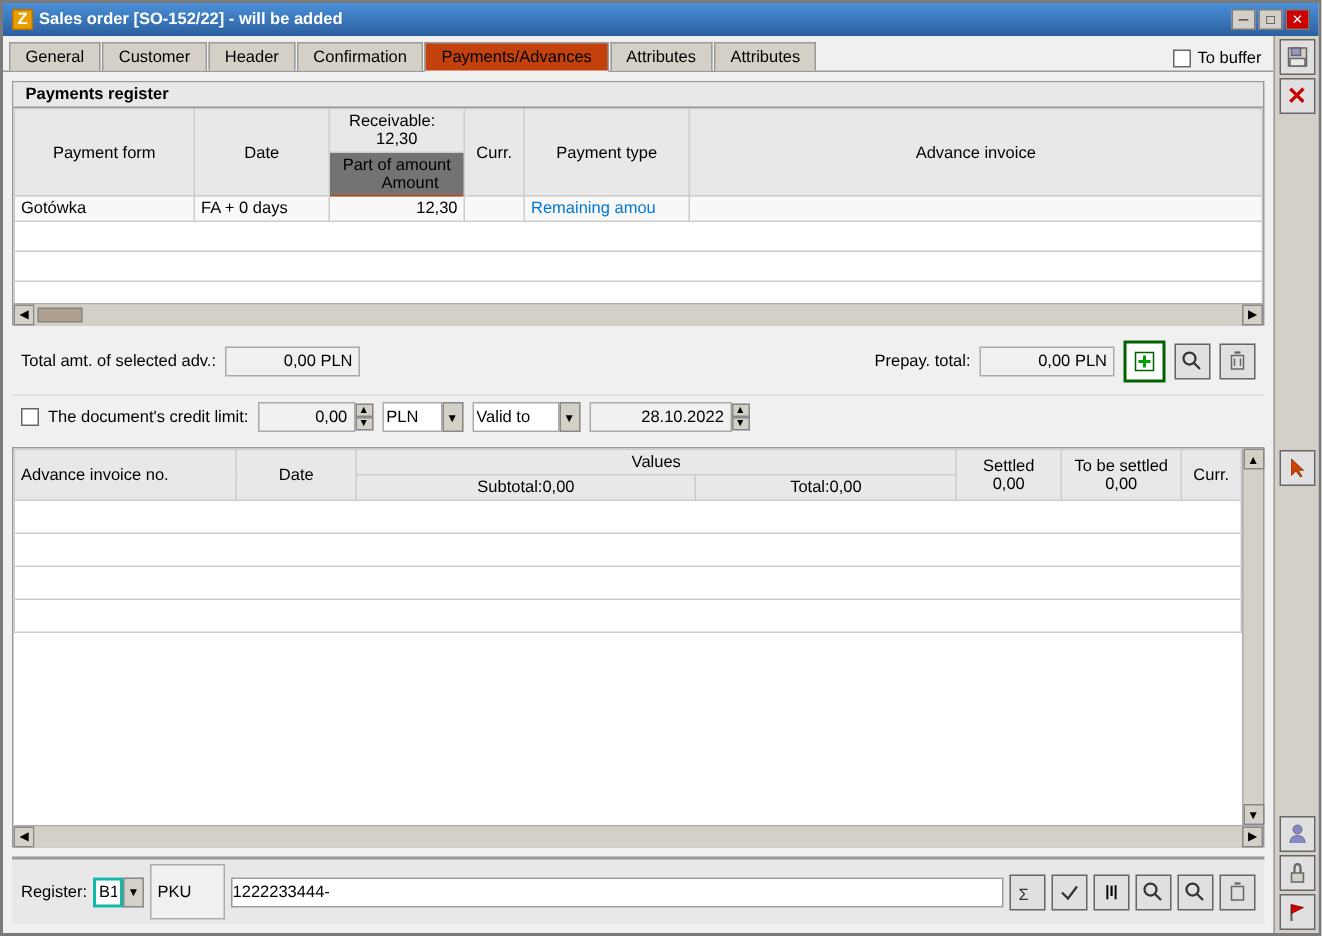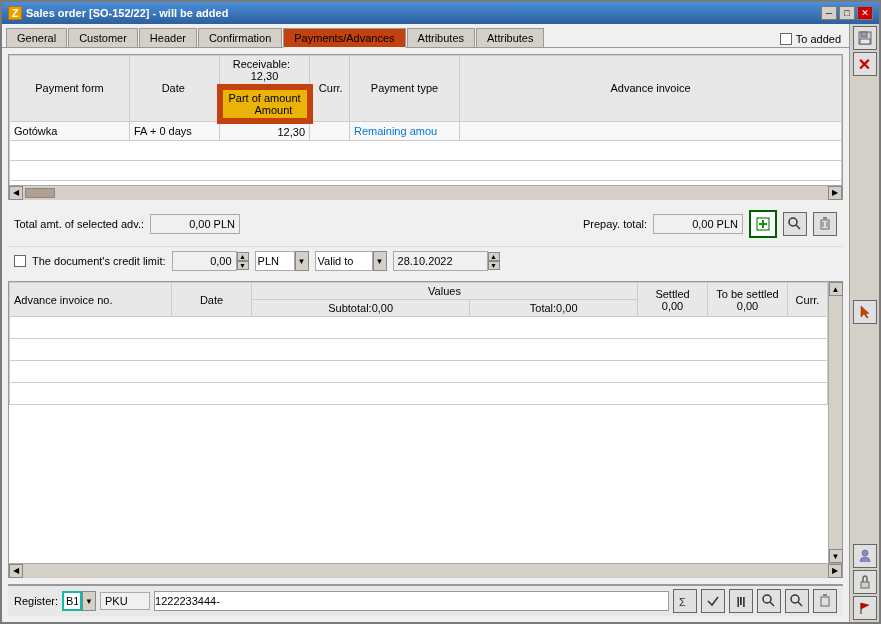--- a/index.html
+++ b/index.html
@@ -110,43 +110,44 @@
         <div class="tab"><span>General</span></div>
         <div class="tab"><span>Customer</span></div>
         <div class="tab"><span>Header</span></div>
         <div class="tab"><span>Confirmation</span></div>
         <div class="tab active"><span>Payments/Advances</span></div>
         <div class="tab"><span>Attributes</span></div>
         <div class="tab"><span>Attributes</span></div>
         <div style="flex:1"></div>
         <div class="to-buffer-area" style="margin-bottom: 2px; padding-right: 4px;">
           <div class="checkbox"></div>
-          <span>To added</span>
+          <span>To buffer</span>
         </div>
       </div>
 
       <div class="tab-content">
 
         <div class="section-box payments-register">
+          <div class="section-title">Payments register</div>
 
           <div class="table-wrapper" style="max-height: 130px;">
             <table class="payments-table">
               <thead>
                 <tr>
                   <th rowspan="2" style="width:120px;">Payment form</th>
                   <th rowspan="2" style="width:90px;">Date</th>
                   <td style="text-align:center; background:#e8e8e8; border:1px solid #ccc; font-size:11px;">
                     <span>Receivable:</span> &nbsp; <span>12,30</span>
                   </td>
                   <th rowspan="2" style="width:40px;">Curr.</th>
                   <th rowspan="2" style="width:110px;">Payment type</th>
                   <th rowspan="2">Advance invoice</th>
                 </tr>
                 <tr>
-                  <th style="width:90px; border:6px solid #c2410c; background:#eab308; font-weight:normal;">
+                  <th style="width:90px; border:1px solid #c2410c; background:#737373; font-weight:normal;">
                     <span>Part of amount</span> &nbsp;&nbsp;&nbsp;&nbsp;&nbsp; <span>Amount</span>
                   </th>
                 </tr>
               </thead>
               <tbody>
                 <tr class="data-row">
                   <td>Gotówka</td>
                   <td>FA + 0 days</td>
                   <td style="text-align:right;">12,30</td>
                   <td></td>
@@ -221,37 +222,37 @@
               </select>
               <div class="dropdown-arrow">▼</div>
             </div>
             <div class="arrow-select">
               <select style="border:1px solid #aaa; height:20px; background:white; width:58px; font-size:11px;">
                 <option>Valid to</option>
               </select>
               <div class="dropdown-arrow">▼</div>
             </div>
             <div class="spinner-input">
-              <input type="text" value="28.10.2022" style="border: 1px solid rgb(170, 170, 170); background: rgb(240, 240, 240); height: 20px; width: 95px; padding: 1px 4px; text-align: left;">
+              <input type="text" value="28.10.2022" style="border: 1px solid rgb(170, 170, 170); background: rgb(240, 240, 240); height: 20px; width: 95px; padding: 1px 4px; text-align: right;">
               <div class="spinner-btns">
                 <div class="spin-btn">▲</div>
                 <div class="spin-btn">▼</div>
               </div>
             </div>
           </div>
         </div>
 
         <div class="section-box advance-invoices" style="flex:1; display:flex; flex-direction:column; min-height:0;">
 
           <div style="display:flex; flex:1; min-height:0;">
             <div style="flex:1; overflow:auto; min-height:0;">
               <table class="adv-table">
                 <thead>
                   <tr>
-                    <th rowspan="2" style="width:162px; text-align:left;">Advance invoice no.</th>
+                    <th rowspan="2" style="width:148px; text-align:left;">Advance invoice no.</th>
                     <th rowspan="2" style="width:80px;">Date</th>
                     <th colspan="2">Values</th>
                     <th rowspan="2" style="width:70px;">
                       <div>Settled</div>
                       <div>0,00</div>
                     </th>
                     <th rowspan="2" style="width:80px;">
                       <div>To be settled</div>
                       <div>0,00</div>
                     </th>
@@ -293,21 +294,21 @@
         </div>
 
         <div class="bottom-bar">
           <span class="register-label">Register:</span>
           <div class="arrow-select">
             <select style="border:2px solid #14b8a6; height:20px; background:white; width:20px; font-size:11px;text-align:right;">
               <option>B1</option>
             </select>
             <div class="dropdown-arrow">▼</div>
           </div>
-          <input type="text" class="bottom-input" style="width: 50px; background: rgb(240, 240, 240); border: 1px solid rgb(170, 170, 170); height: 18px; padding: 1px 4px;" value="PKU">
+          <input type="text" class="bottom-input" style="width: 50px; background: rgb(240, 240, 240); border: 1px solid rgb(170, 170, 170); height: 37px; padding: 1px 4px;" value="PKU">
           <input type="text" class="barcode-input" value="1222233444-" style="">
 
           <div class="bottom-btn">
             <svg width="14" height="14" viewBox="0 0 14 14">
                 <text x="1" y="12" font-size="12" fill="#333">Σ</text>
               </svg>
           </div>
           <div class="bottom-btn">
             <svg width="14" height="14" viewBox="0 0 14 14">
                 <polyline points="2,7 6,11 12,3" fill="none" stroke="#333" stroke-width="1.5"></polyline>

